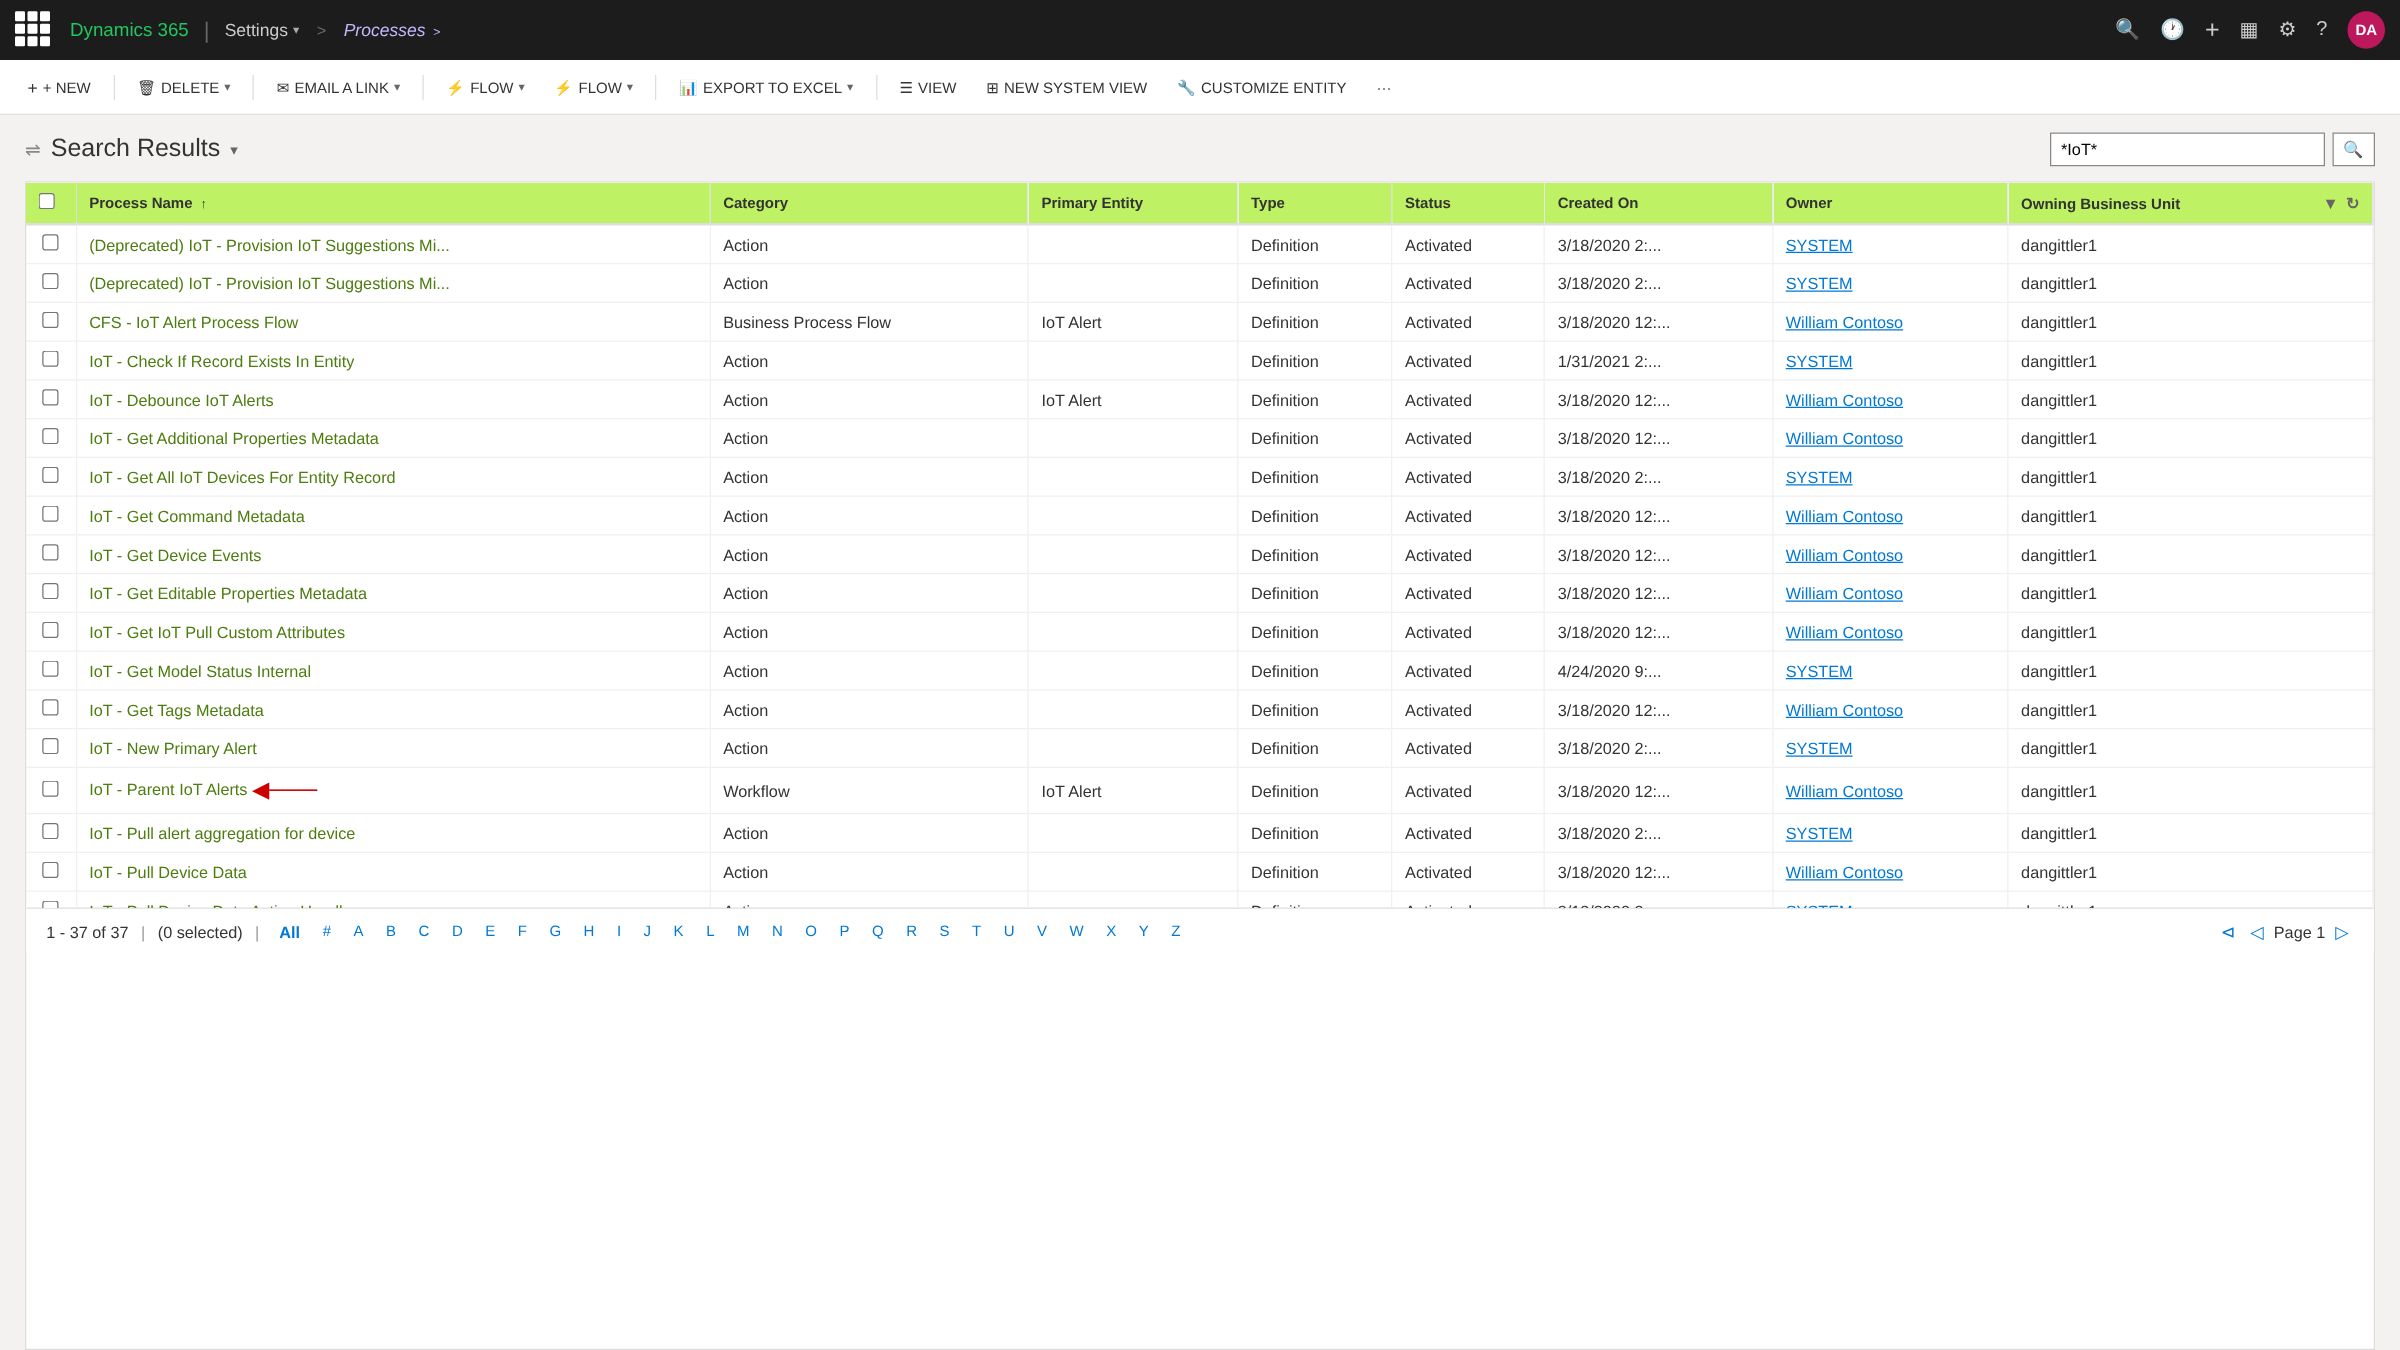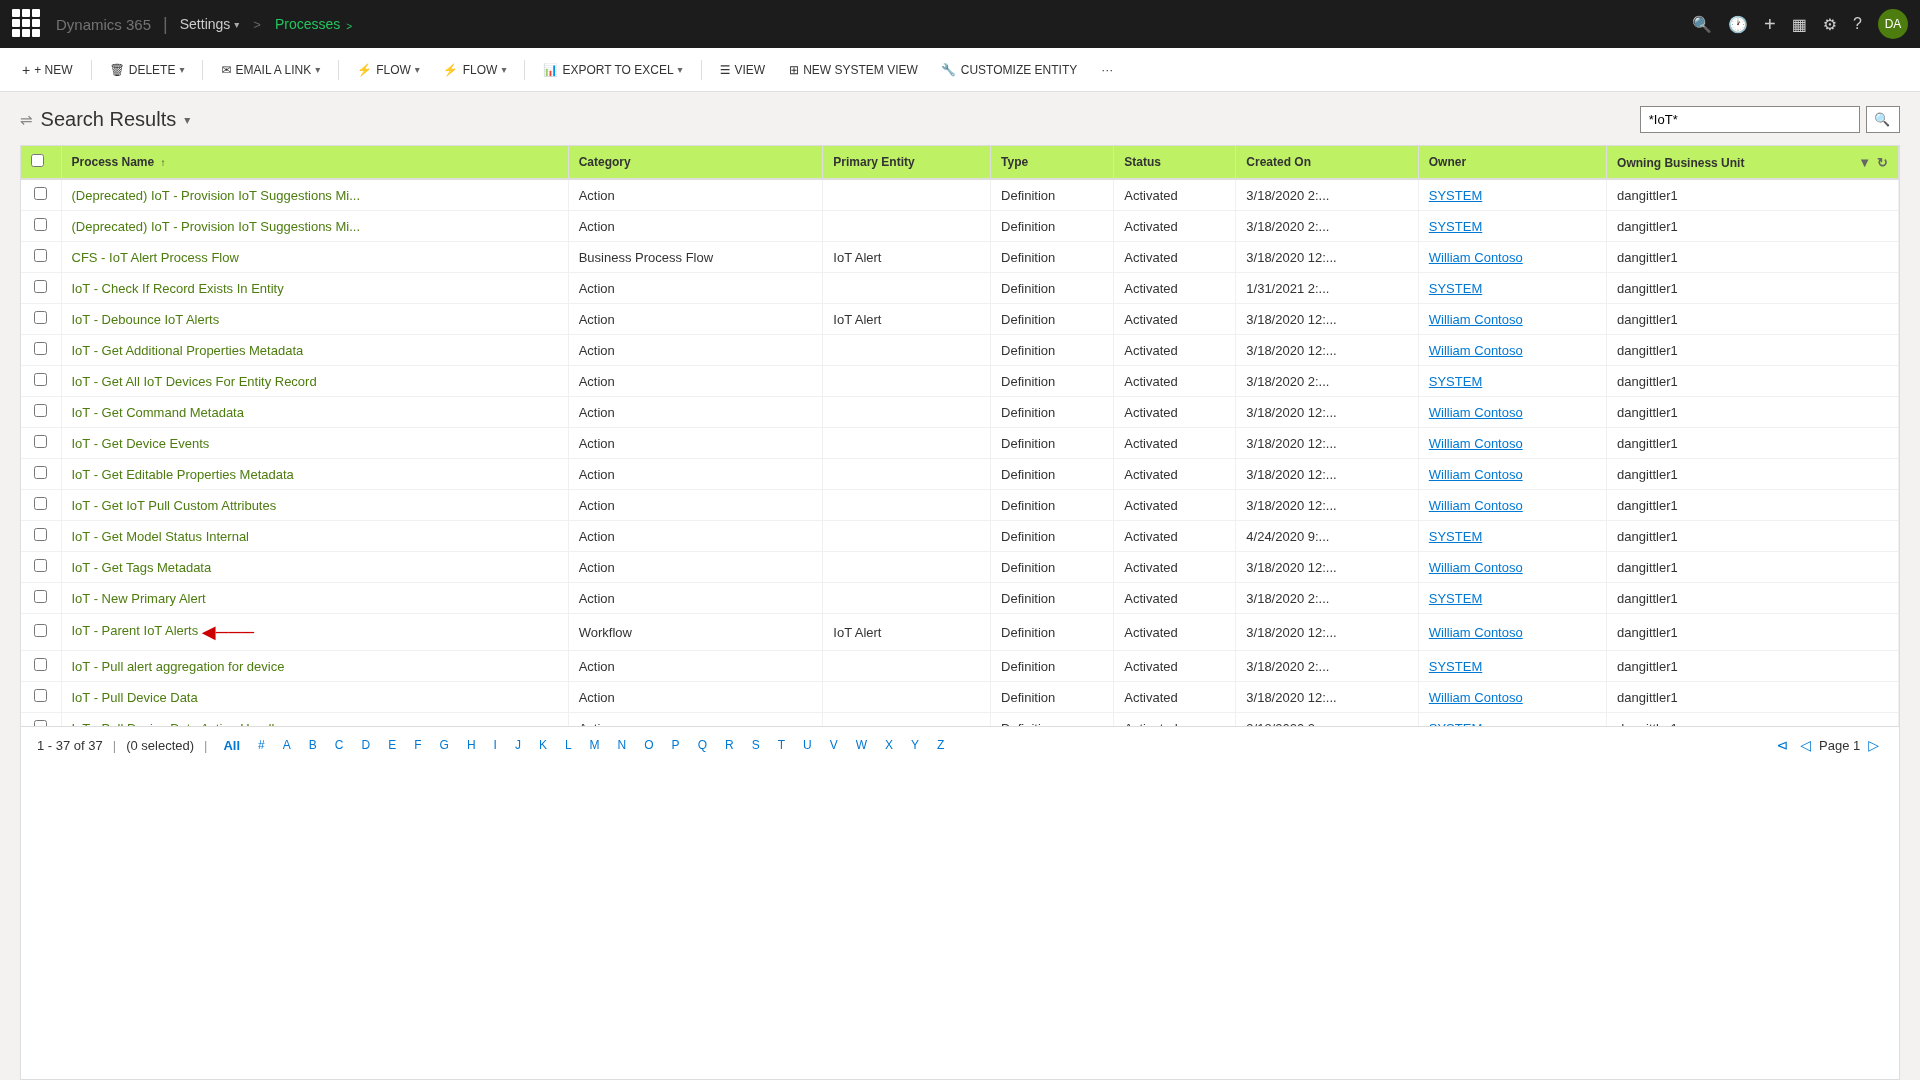--- a/index.html
+++ b/index.html
@@ -14,28 +14,28 @@
       padding: 0 12px;
       color: white;
       gap: 8px;
     }
     .top-nav-waffle {
       width: 30px; height: 30px;
       display: grid; grid-template-columns: repeat(3,8px); grid-template-rows: repeat(3,8px);
       gap: 2px; cursor: pointer;
     }
     .top-nav-waffle div { background: white; border-radius: 1px; }
-    .top-nav-brand { font-size: 15px; font-weight: 400; color: #737373; margin-left: 6px; }
+    .top-nav-brand { font-size: 15px; font-weight: 400; color: #22c55e; margin-left: 6px; }
     .top-nav-sep { color: #666; margin: 0 4px; font-size: 18px; }
     .top-nav-section { font-size: 14px; color: #ccc; cursor: pointer; display: flex; align-items: center; gap: 4px; }
-    .top-nav-breadcrumb { font-size: 14px; color: #22c55e; display: flex; align-items: flex-end; gap: 6px; }
+    .top-nav-breadcrumb { font-size: 14px; color: #c4b5fd; display: flex; align-items: flex-end; gap: 6px; font-style: italic; }
     .top-nav-spacer { flex: 1; }
     .top-nav-icons { display: flex; align-items: center; gap: 16px; }
     .top-nav-icon { color: #ccc; cursor: pointer; font-size: 16px; }
-    .avatar { width: 30px; height: 30px; border-radius: 50%; background: #4d7c0f; display: flex; align-items: center; justify-content: center; color: white; font-size: 12px; font-weight: 400; cursor: pointer; }
+    .avatar { width: 30px; height: 30px; border-radius: 50%; background: #be185d; display: flex; align-items: center; justify-content: center; color: white; font-size: 12px; font-weight: 700; cursor: pointer; }
 
     
     .toolbar {
       background: white;
       height: 44px;
       display: flex;
       align-items: center;
       padding: 0 12px;
       border-bottom: 1px solid #e0e0e0;
       gap: 4px;

